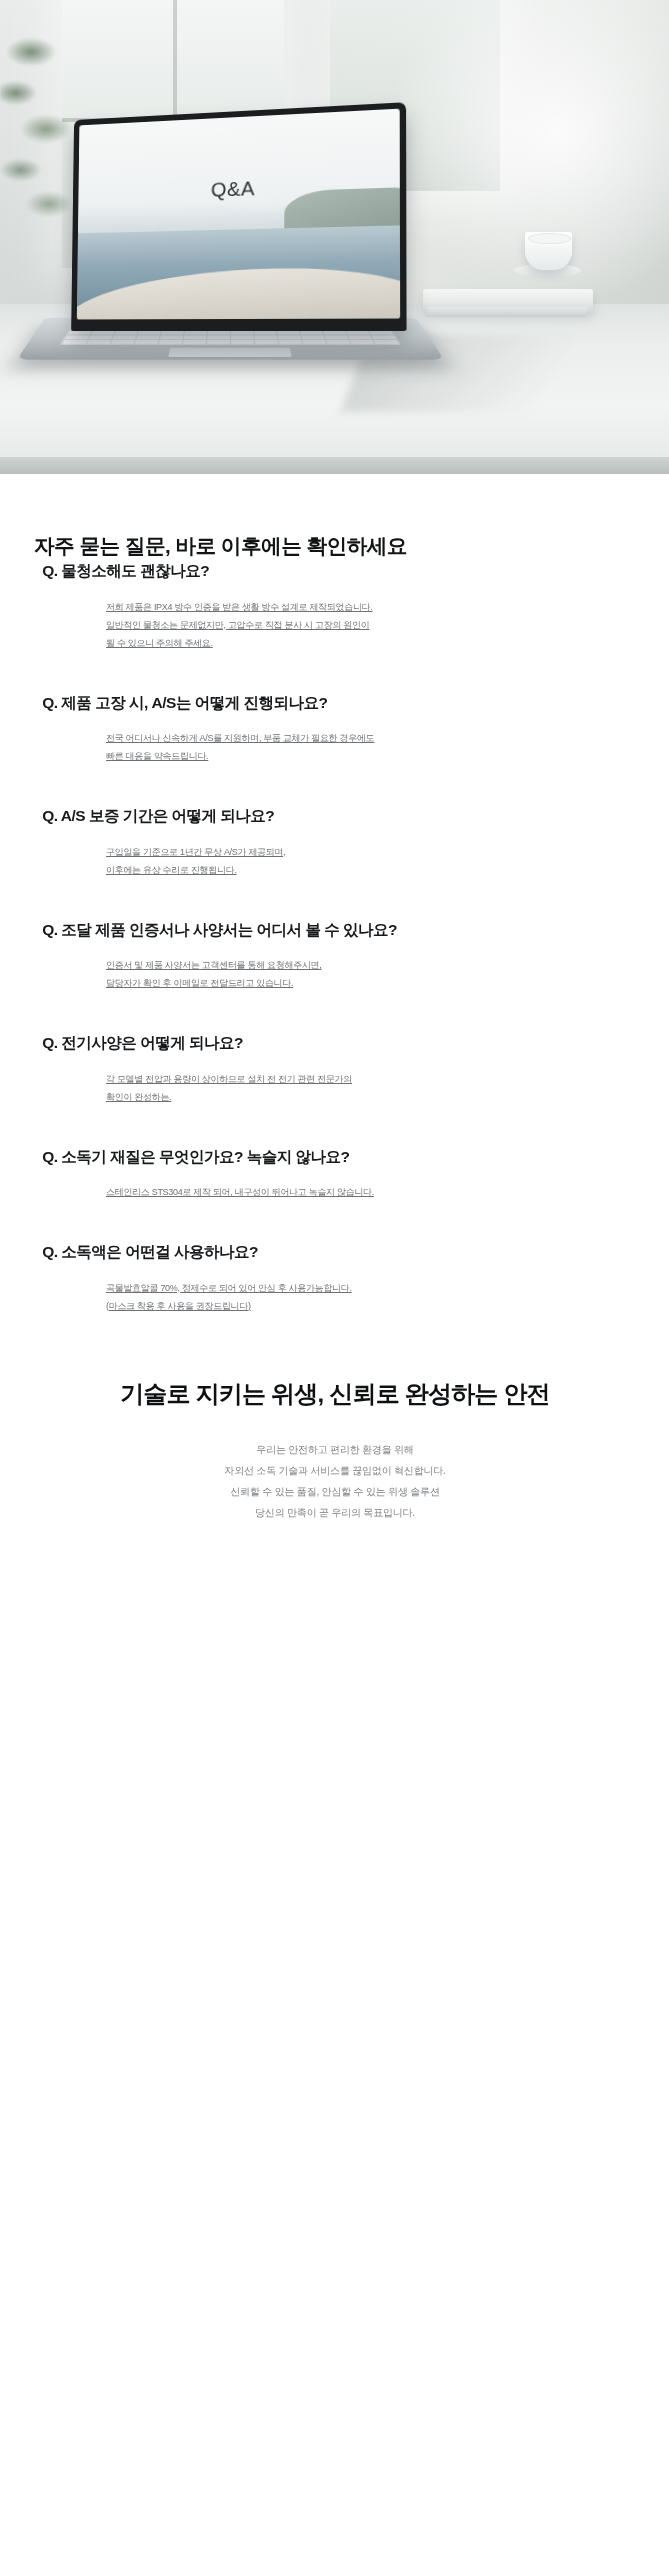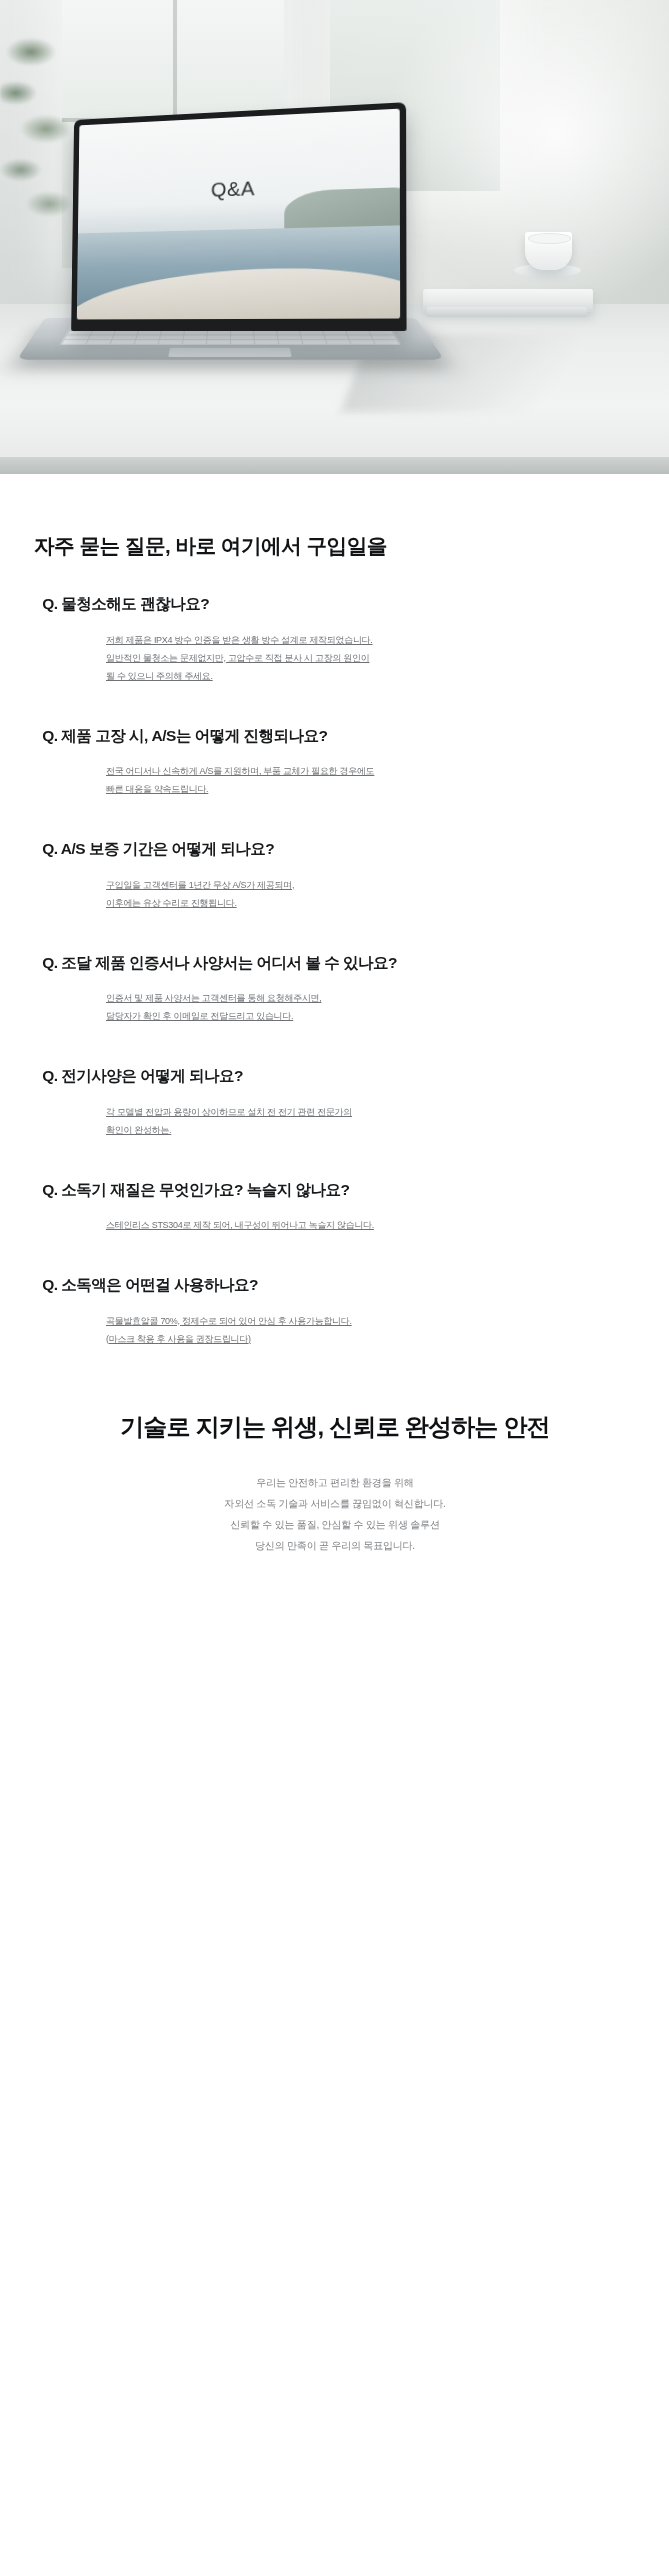--- a/index.html
+++ b/index.html
@@ -230,21 +230,21 @@
     padding: 0 34px;
   }
   .headline {
     margin-top: 58px;
     font-size: 20.6px;
     font-weight: 700;
     color: #111315;
     letter-spacing: -0.5px;
   }
 
-  .faq-list { margin-top: 33px; }
+  .faq-list { }
   .faq-item { margin-bottom: 40px; }
   .faq-q {
     font-size: 15.5px;
     font-weight: 700;
     color: #17191b;
     letter-spacing: -0.5px;
     line-height: 1.42;
     padding-left: 8.2px;
   }
   .faq-a {
@@ -392,21 +392,21 @@
           <div class="screen-sea"></div>
           <div class="screen-sand"></div>
           <div class="screen-title">Q&amp;A</div>
         </div>
       </div>
     </div>
   </div>
 
   <div class="content">
 
-    <h1 class="headline">자주 묻는 질문, 바로 여기에서 구입일을</h1>
+    <h1 class="headline">자주 묻는 질문, 바로 이후에는 확인하세요</h1>
 
     <div class="faq-list">
 
       <div class="faq-item">
         <div class="faq-q">Q. 물청소해도 괜찮나요?</div>
         <div class="faq-a">
           <span class="line">저희 제품은 IPX4 방수 인증을 받은 생활 방수 설계로 제작되었습니다.</span>
           <span class="line">일반적인 물청소는 문제없지만, 고압수로 직접 분사 시 고장의 원인이</span>
           <span class="line">될 수 있으니 주의해 주세요.</span>
         </div>
@@ -416,21 +416,21 @@
         <div class="faq-q">Q. 제품 고장 시, A/S는 어떻게 진행되나요?</div>
         <div class="faq-a">
           <span class="line">전국 어디서나 신속하게 A/S를 지원하며, 부품 교체가 필요한 경우에도</span>
           <span class="line">빠른 대응을 약속드립니다.</span>
         </div>
       </div>
 
       <div class="faq-item">
         <div class="faq-q">Q. A/S 보증 기간은 어떻게 되나요?</div>
         <div class="faq-a">
-          <span class="line">구입일을 고객센터를 1년간 무상 A/S가 제공되며,</span>
+          <span class="line">구입일을 기준으로 1년간 무상 A/S가 제공되며,</span>
           <span class="line">이후에는 유상 수리로 진행됩니다.</span>
         </div>
       </div>
 
       <div class="faq-item">
         <div class="faq-q">
           <span class="line">Q. 조달 제품 인증서나 사양서는 어디서</span>
           <span class="line">볼 수 있나요?</span>
         </div>
         <div class="faq-a">

